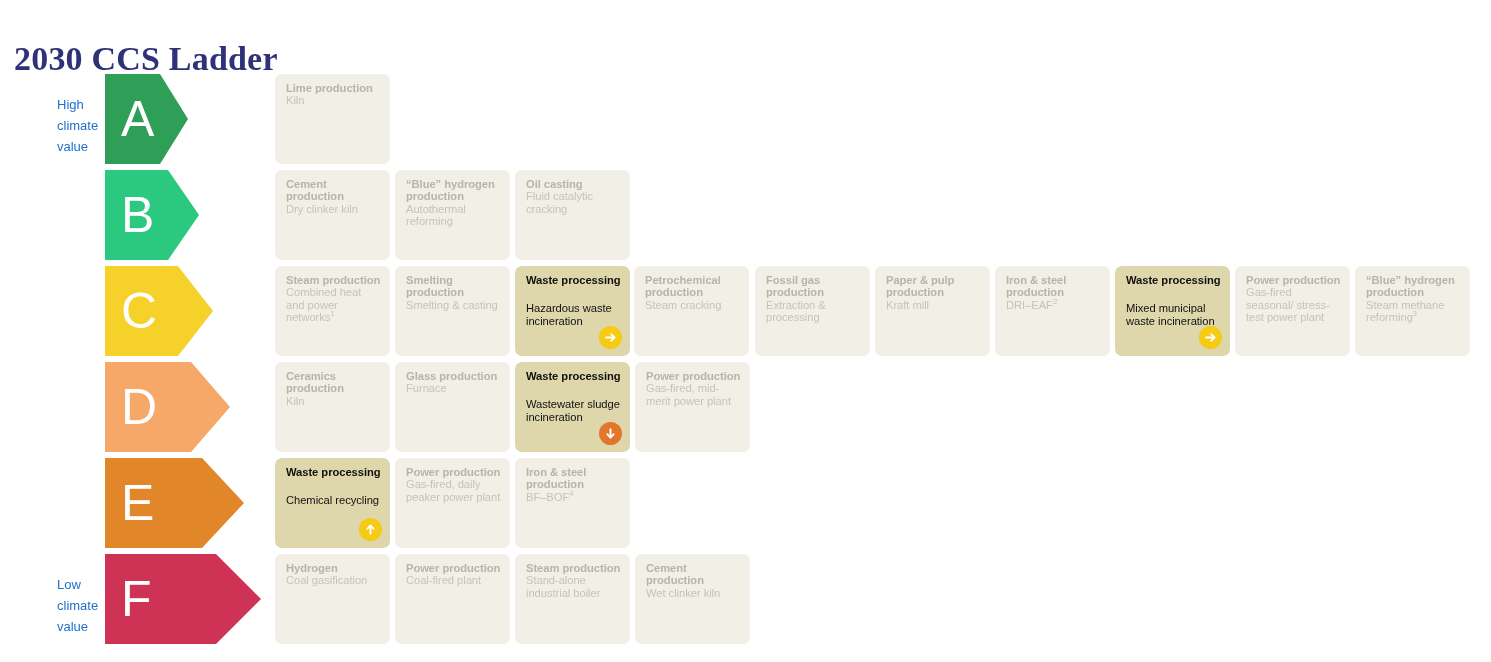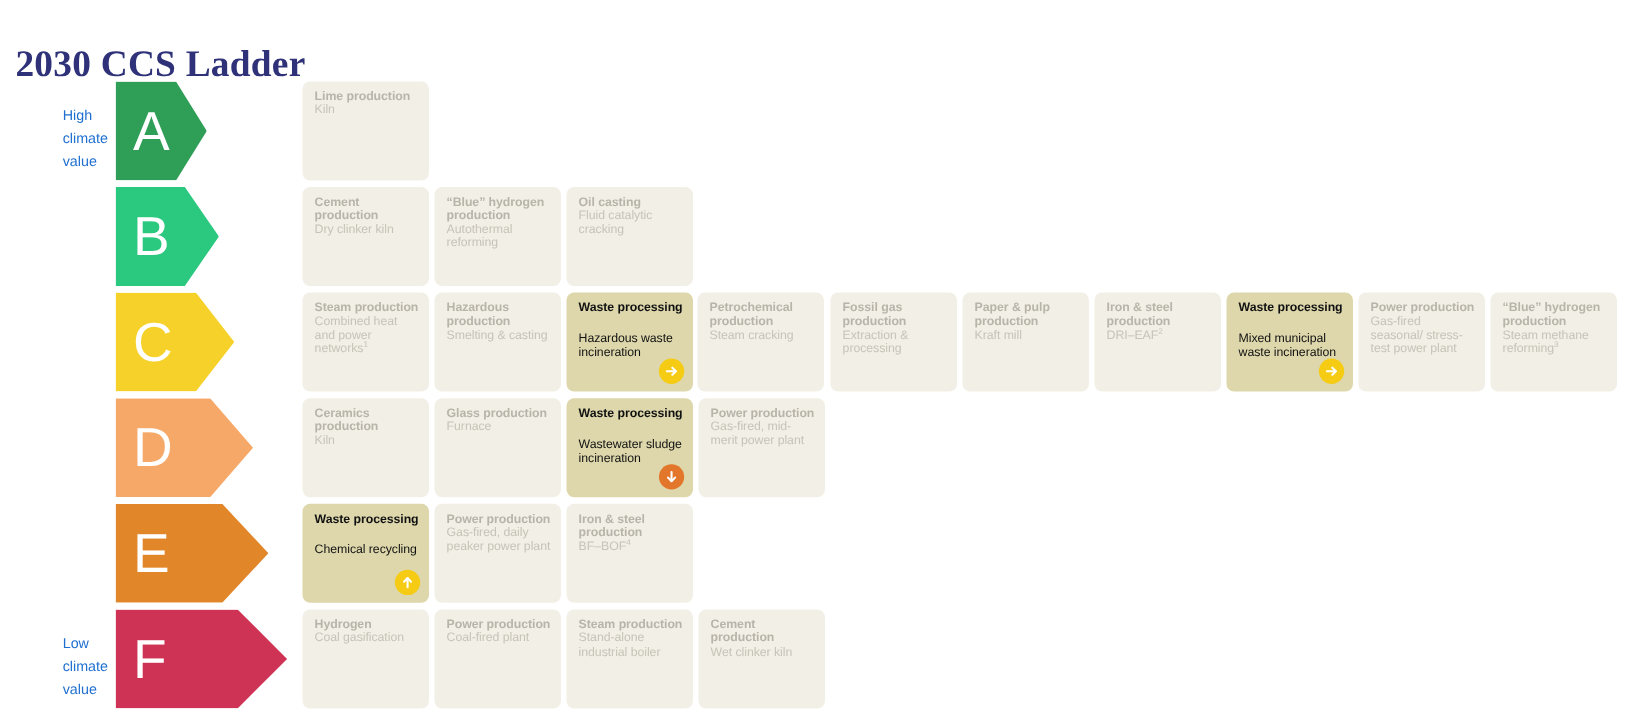--- a/index.html
+++ b/index.html
@@ -181,21 +181,21 @@
       </div>
       <div class="grade-row" style="top: 192px;">
         <div class="grade-chevron" style="width: 108px; background: rgb(245, 209, 42); clip-path: polygon(0px 0px, 73px 0px, 108px 50%, 73px 100%, 0px 100%);">
           <span class="grade-letter">C</span>
         </div>
         <div class="card" style="left: 275px;">
           <div class="c-title">Steam production</div>
           <div class="c-sub">Combined heat and power networks<sup>1</sup></div>
         </div>
         <div class="card" style="left: 395px;">
-          <div class="c-title">Hazardous production</div>
+          <div class="c-title">Smelting production</div>
           <div class="c-sub">Smelting &amp; casting</div>
         </div>
         <div class="card highlight" style="left: 515px;">
           <div class="c-title">Waste processing</div>
           <div class="c-sub">Hazardous waste incineration</div>
           <div class="badge yellow">
             <svg width="13" height="13" viewBox="0 0 13 13">
               <path d="M2.2 6.5 L10.3 6.5" stroke="#ffffff" stroke-width="1.9" fill="none" stroke-linecap="round" stroke-linejoin="round"></path>
               <path d="M7.2 3.3 L10.5 6.5 L7.2 9.7" stroke="#ffffff" stroke-width="1.9" fill="none" stroke-linecap="round" stroke-linejoin="round"></path>
             </svg>

